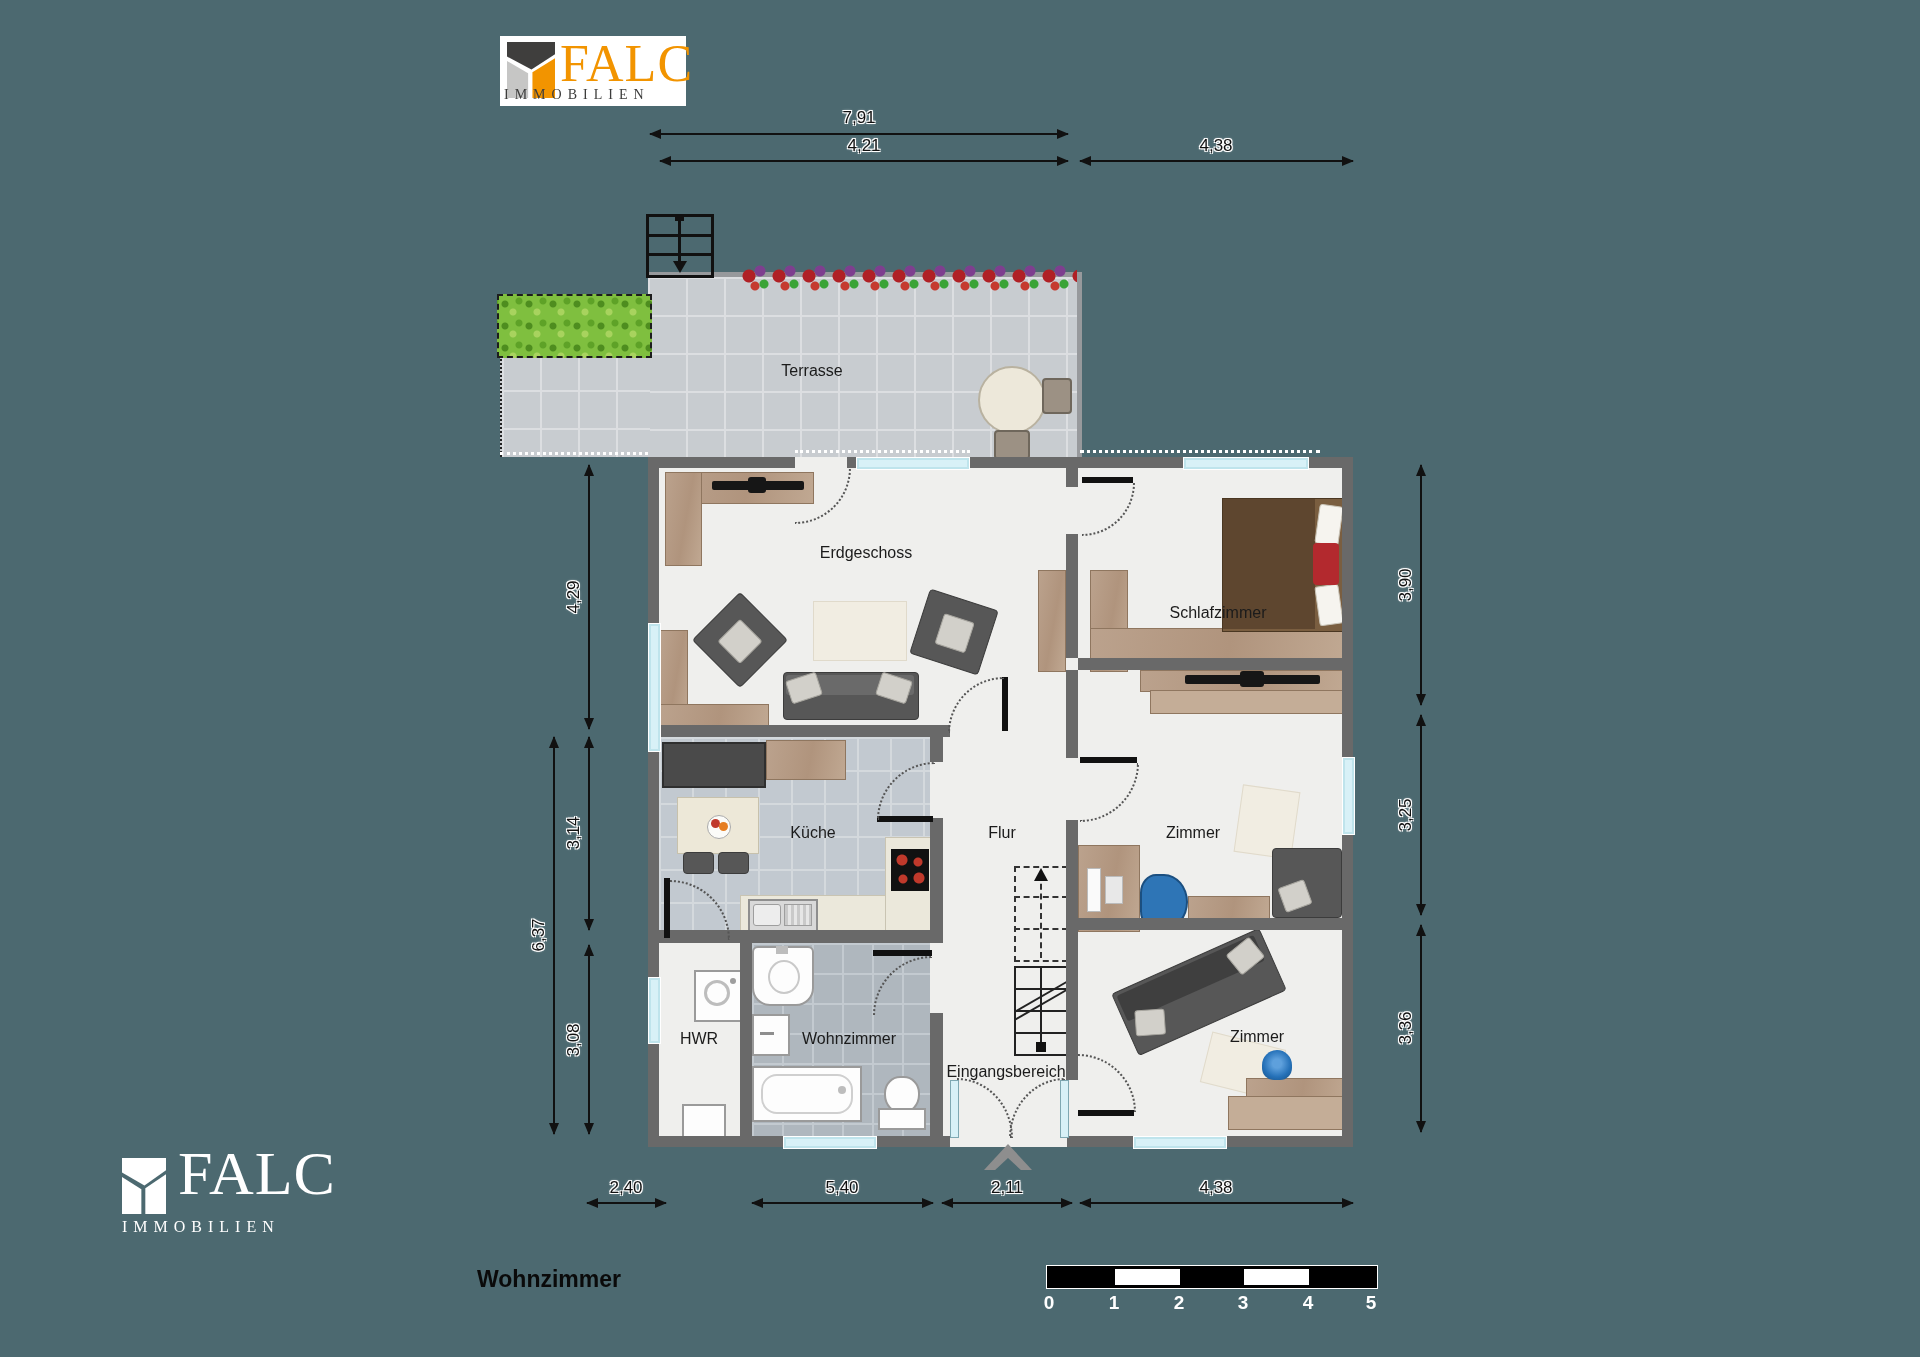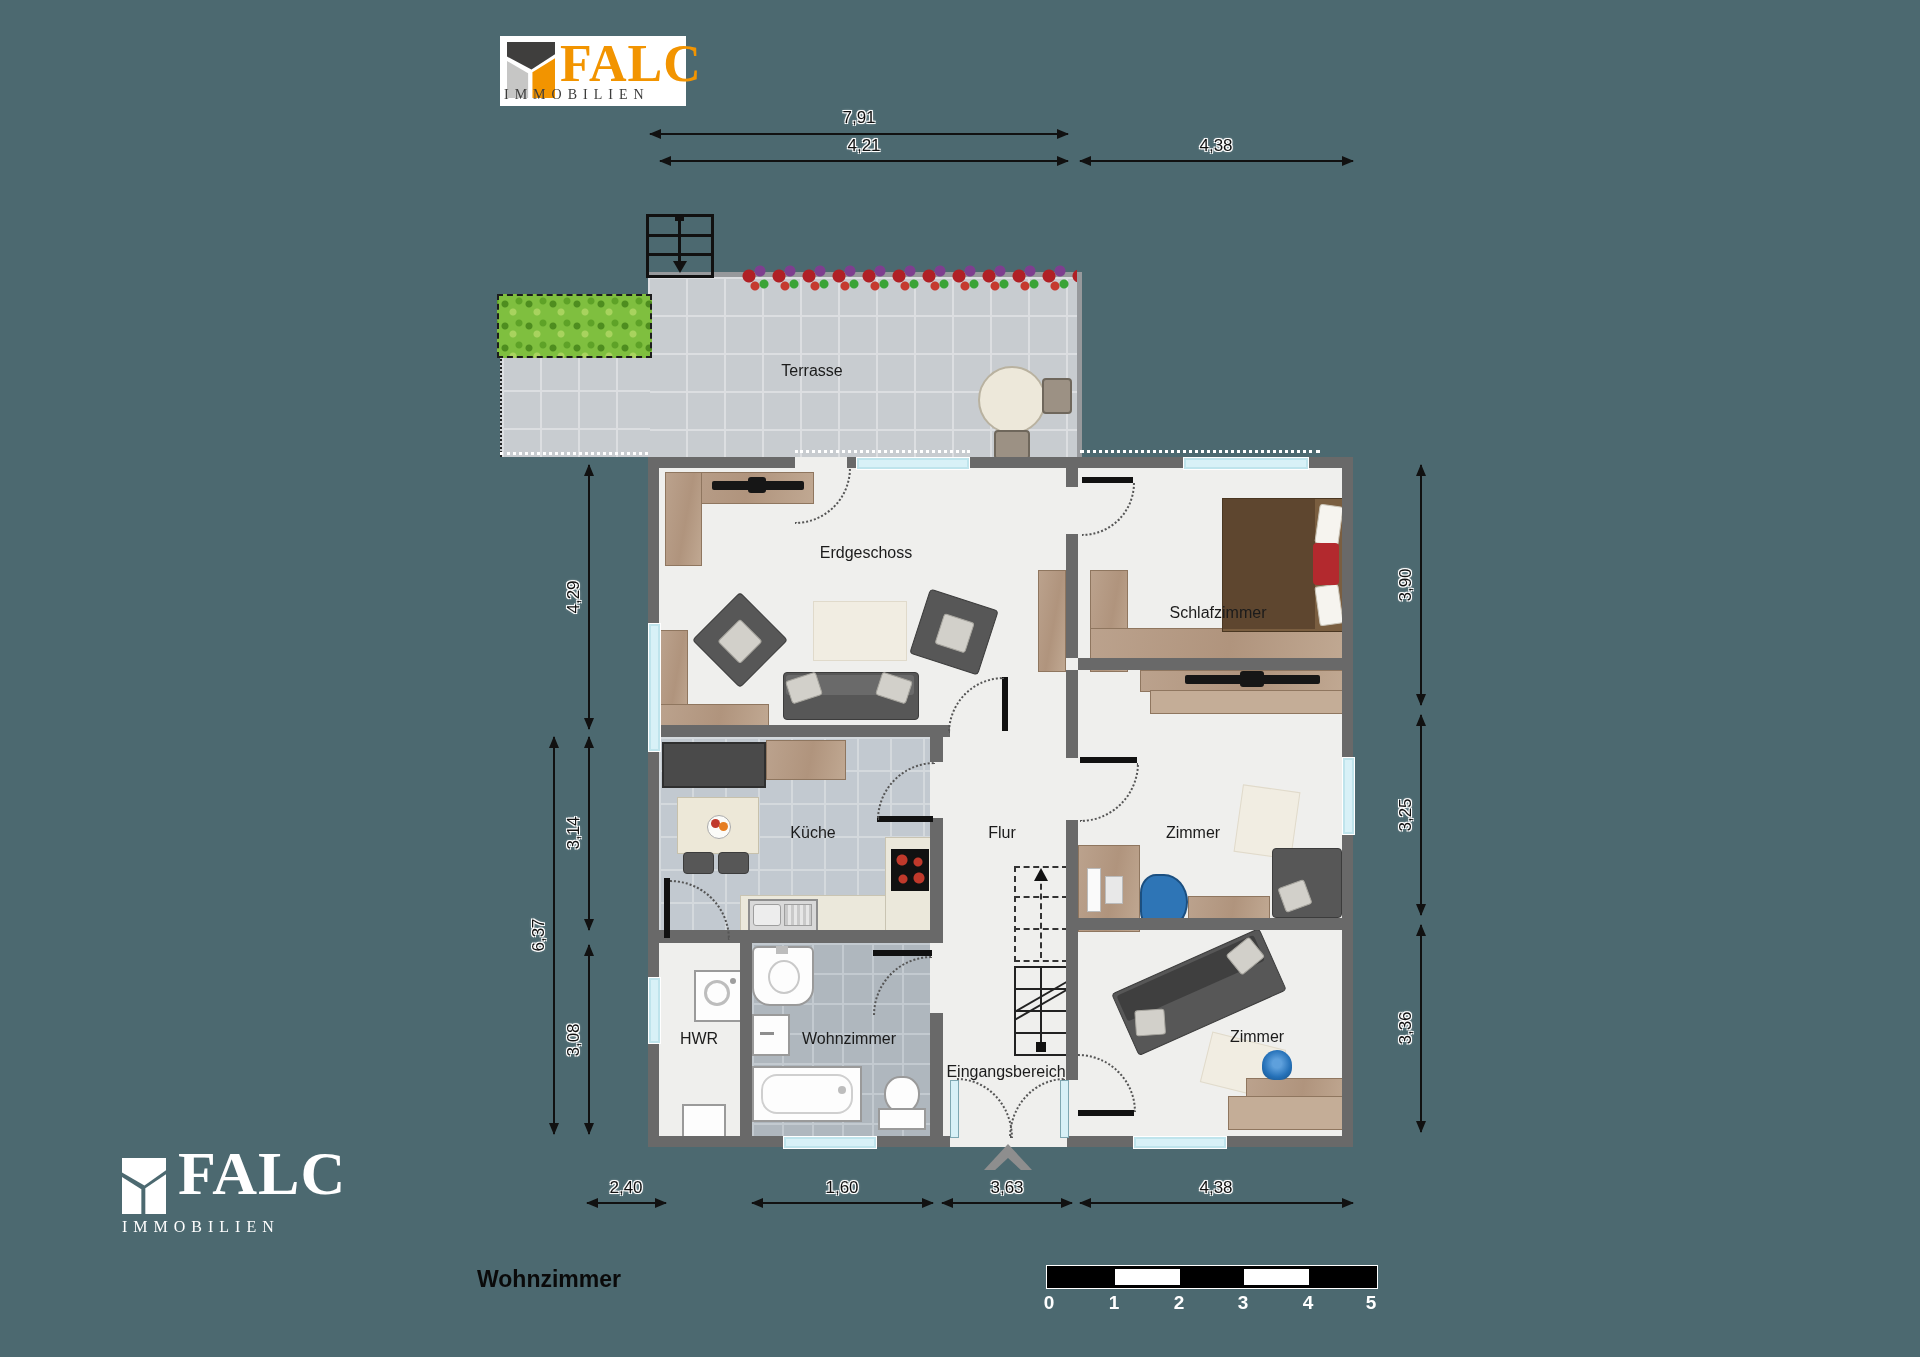--- a/index.html
+++ b/index.html
@@ -37,21 +37,21 @@
   .dim-label.h{transform:translateX(-50%);}
   .dim-label.v{transform:translate(-50%,-50%) rotate(-90deg);}
   
   .dimh{height:0;border-top:2px solid #111;}
   .dimh::before{content:"";position:absolute;left:-1px;top:-6px;border-top:5px solid transparent;border-bottom:5px solid transparent;border-right:12px solid #111;}
   .dimh::after{content:"";position:absolute;right:-1px;top:-6px;border-top:5px solid transparent;border-bottom:5px solid transparent;border-left:12px solid #111;}
   .dimv{width:0;border-left:2px solid #111;}
   .dimv::before{content:"";position:absolute;top:-1px;left:-6px;border-left:5px solid transparent;border-right:5px solid transparent;border-bottom:12px solid #111;}
   .dimv::after{content:"";position:absolute;bottom:-1px;left:-6px;border-left:5px solid transparent;border-right:5px solid transparent;border-top:12px solid #111;}
   
-  .falc-serif{font-family:"Liberation Serif", serif;font-weight:700;letter-spacing:1px;}
+  .falc-serif{font-family:"Liberation Serif", serif;font-weight:400;letter-spacing:1px;}
   .falc-sub{font-family:"Liberation Serif", serif;letter-spacing:6px;}
   .logo-mark{position:absolute;}
   .logo-mark .p1{position:absolute;inset:0;clip-path:polygon(0 0,100% 0,100% 22%,51% 49%,0 26%);}
   .logo-mark .p2{position:absolute;inset:0;clip-path:polygon(0 34%,44% 56%,44% 100%,0 100%);}
   .logo-mark .p3{position:absolute;inset:0;clip-path:polygon(53% 54%,100% 29%,100% 100%,53% 100%);}
   
   .flowers{background-image:
      radial-gradient(circle at 7px 12px,#B02025 6px,transparent 7px),
      radial-gradient(circle at 18px 7px,#7E3F8F 5px,transparent 6px),
      radial-gradient(circle at 22px 20px,#3AA336 4px,transparent 5px),
@@ -296,23 +296,23 @@
   <div class="abs dimv" style="left:1420px;top:465px;height:240px;"></div>
   <div class="abs dim-label v" style="left:1406px;top:585px;">3,90</div>
   <div class="abs dimv" style="left:1420px;top:715px;height:200px;"></div>
   <div class="abs dim-label v" style="left:1406px;top:815px;">3,25</div>
   <div class="abs dimv" style="left:1420px;top:925px;height:207px;"></div>
   <div class="abs dim-label v" style="left:1406px;top:1028px;">3,36</div>
 
   <div class="abs dimh" style="left:587px;top:1202px;width:79px;"></div>
   <div class="abs dim-label h" style="left:626px;top:1178px;">2,40</div>
   <div class="abs dimh" style="left:752px;top:1202px;width:181px;"></div>
-  <div class="abs dim-label h" style="left:842px;top:1178px;">1,60</div>
+  <div class="abs dim-label h" style="left:842px;top:1178px;">5,40</div>
   <div class="abs dimh" style="left:942px;top:1202px;width:130px;"></div>
-  <div class="abs dim-label h" style="left:1007px;top:1178px;">3,63</div>
+  <div class="abs dim-label h" style="left:1007px;top:1178px;">2,11</div>
   <div class="abs dimh" style="left:1080px;top:1202px;width:273px;"></div>
   <div class="abs dim-label h" style="left:1216px;top:1178px;">4,38</div>
 
   <div class="abs" style="left:100px;top:1150px;width:300px;height:110px;">
     <div class="logo-mark" style="left:22px;top:8px;width:44px;height:56px;">
       <div class="p1" style="background:#fff;"></div>
       <div class="p2" style="background:#fff;"></div>
       <div class="p3" style="background:#fff;"></div>
     </div>
     <div class="abs falc-serif" style="left:78px;top:-12px;font-size:62px;color:#fff;">FALC</div>

